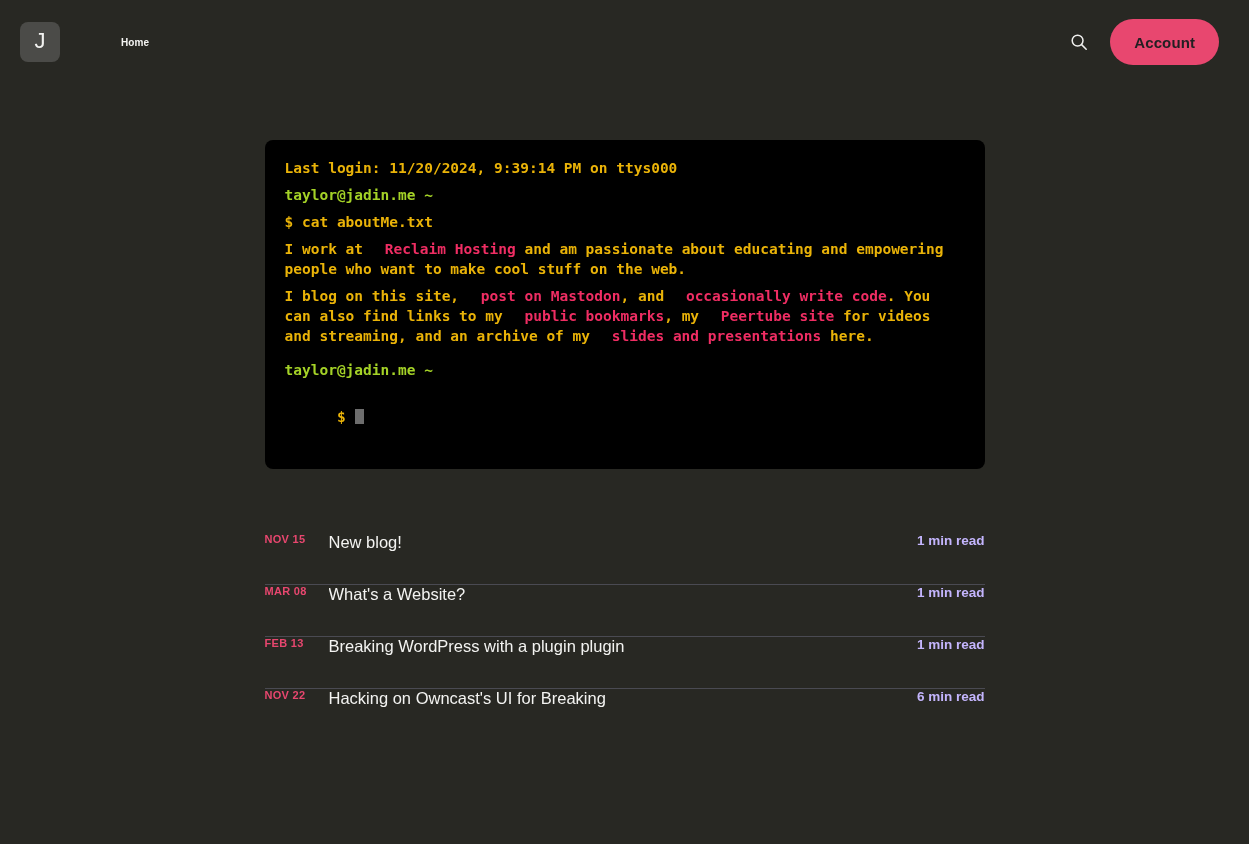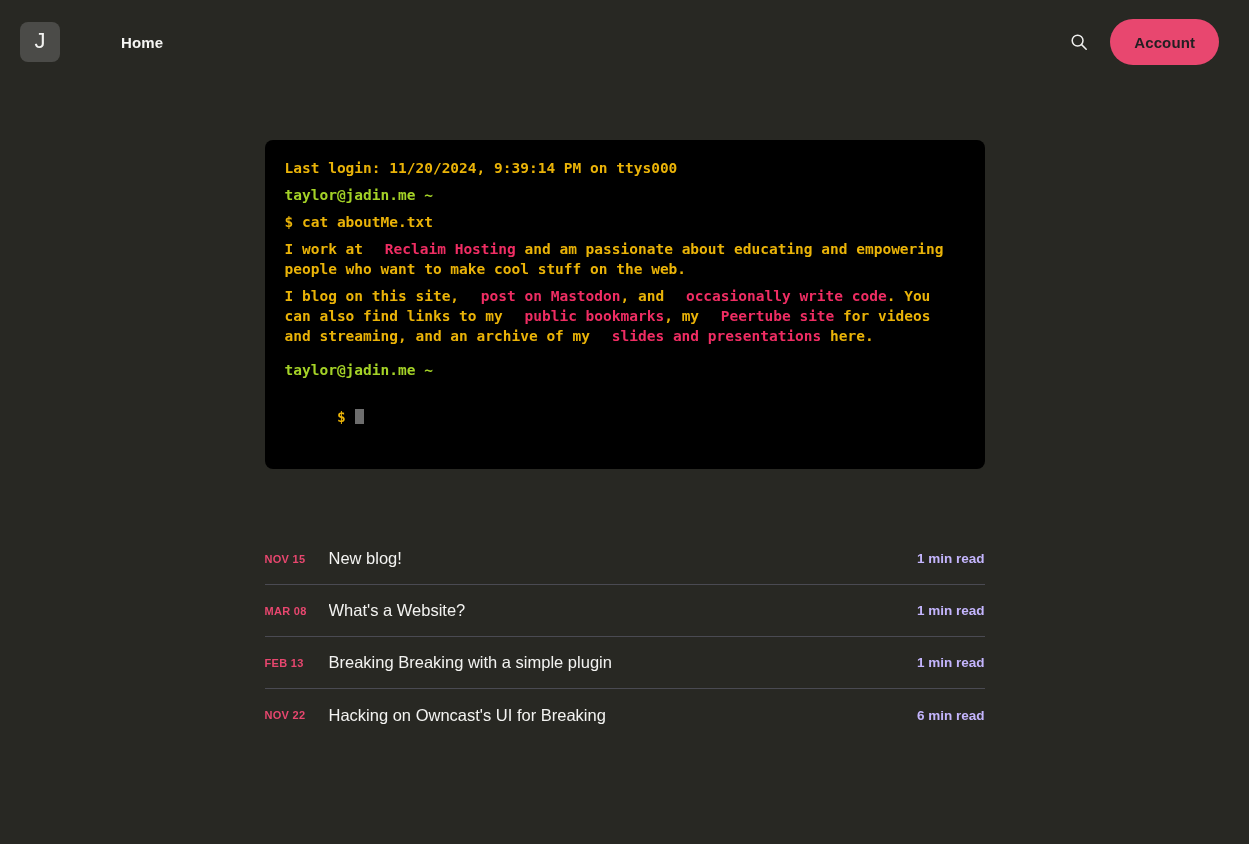--- a/index.html
+++ b/index.html
@@ -43,21 +43,21 @@
     top: -1px;
   }
 
   .nav-primary {
     display: flex;
     align-items: center;
     margin-left: 61px;
   }
   .nav-link {
     color: #f5f5f3;
-    font-size: 15px;
+    font-size: 10px;
     font-weight: 700;
     letter-spacing: 0.1px;
     text-decoration: none;
     cursor: pointer;
   }
 
   .header-spacer { flex: 1 1 auto; }
 
   .header-right {
     display: flex;
@@ -124,21 +124,20 @@
     vertical-align: -2px;
     margin-left: 9px;
   }
 
   
   .post-list {
     margin-top: 64px;
   }
   .post-row {
     display: flex;
-    align-items: center;
     height: 52px;
     border-bottom: 1px solid #4a4a52;
     cursor: pointer;
     text-decoration: none;
   }
   .post-row:last-child { border-bottom: 0; }
 
   .post-date {
     flex: 0 0 64px;
     color: #e8476f;
@@ -230,21 +229,21 @@
     </a>
 
     <a class="post-row">
       <span class="post-date">MAR 08</span>
       <span class="post-title">What's a Website?</span>
       <span class="post-read">1 min read</span>
     </a>
 
     <a class="post-row">
       <span class="post-date">FEB 13</span>
-      <span class="post-title">Breaking Breaking with a simple plugin</span>
+      <span class="post-title">Breaking WordPress with a plugin plugin</span>
       <span class="post-read">1 min read</span>
     </a>
 
 
     <a class="post-row">
       <span class="post-date">NOV 22</span>
       <span class="post-title">Hacking on Owncast's UI for Breaking</span>
       <span class="post-read">6 min read</span>
     </a>
 

